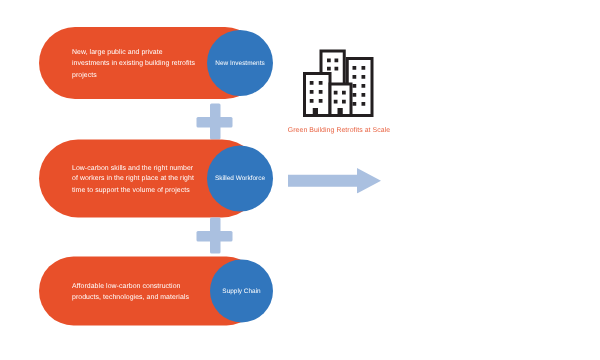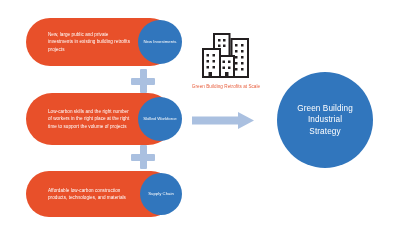--- a/index.html
+++ b/index.html
@@ -214,19 +214,14 @@
       <rect x="56" y="69" width="5" height="5" fill="#231f20"></rect>
       <rect x="50" y="80" width="7" height="10" fill="#231f20"></rect>
     </svg>
     <div id="outcome-caption">Green Building Retrofits at Scale</div>
   </div>
 
   <svg id="flow-arrow" viewBox="0 0 62 17">
     <path d="M0 4.5 H46 V0 L62 8.5 L46 17 V12.5 H0 Z" fill="#aac0e0"></path>
   </svg>
 
-  <div id="strategy-circle">
-    <span id="strategy-label">Green Building
-Industrial
-Strategy</span>
-  </div>
 
 </div>
 
 </body></html>

